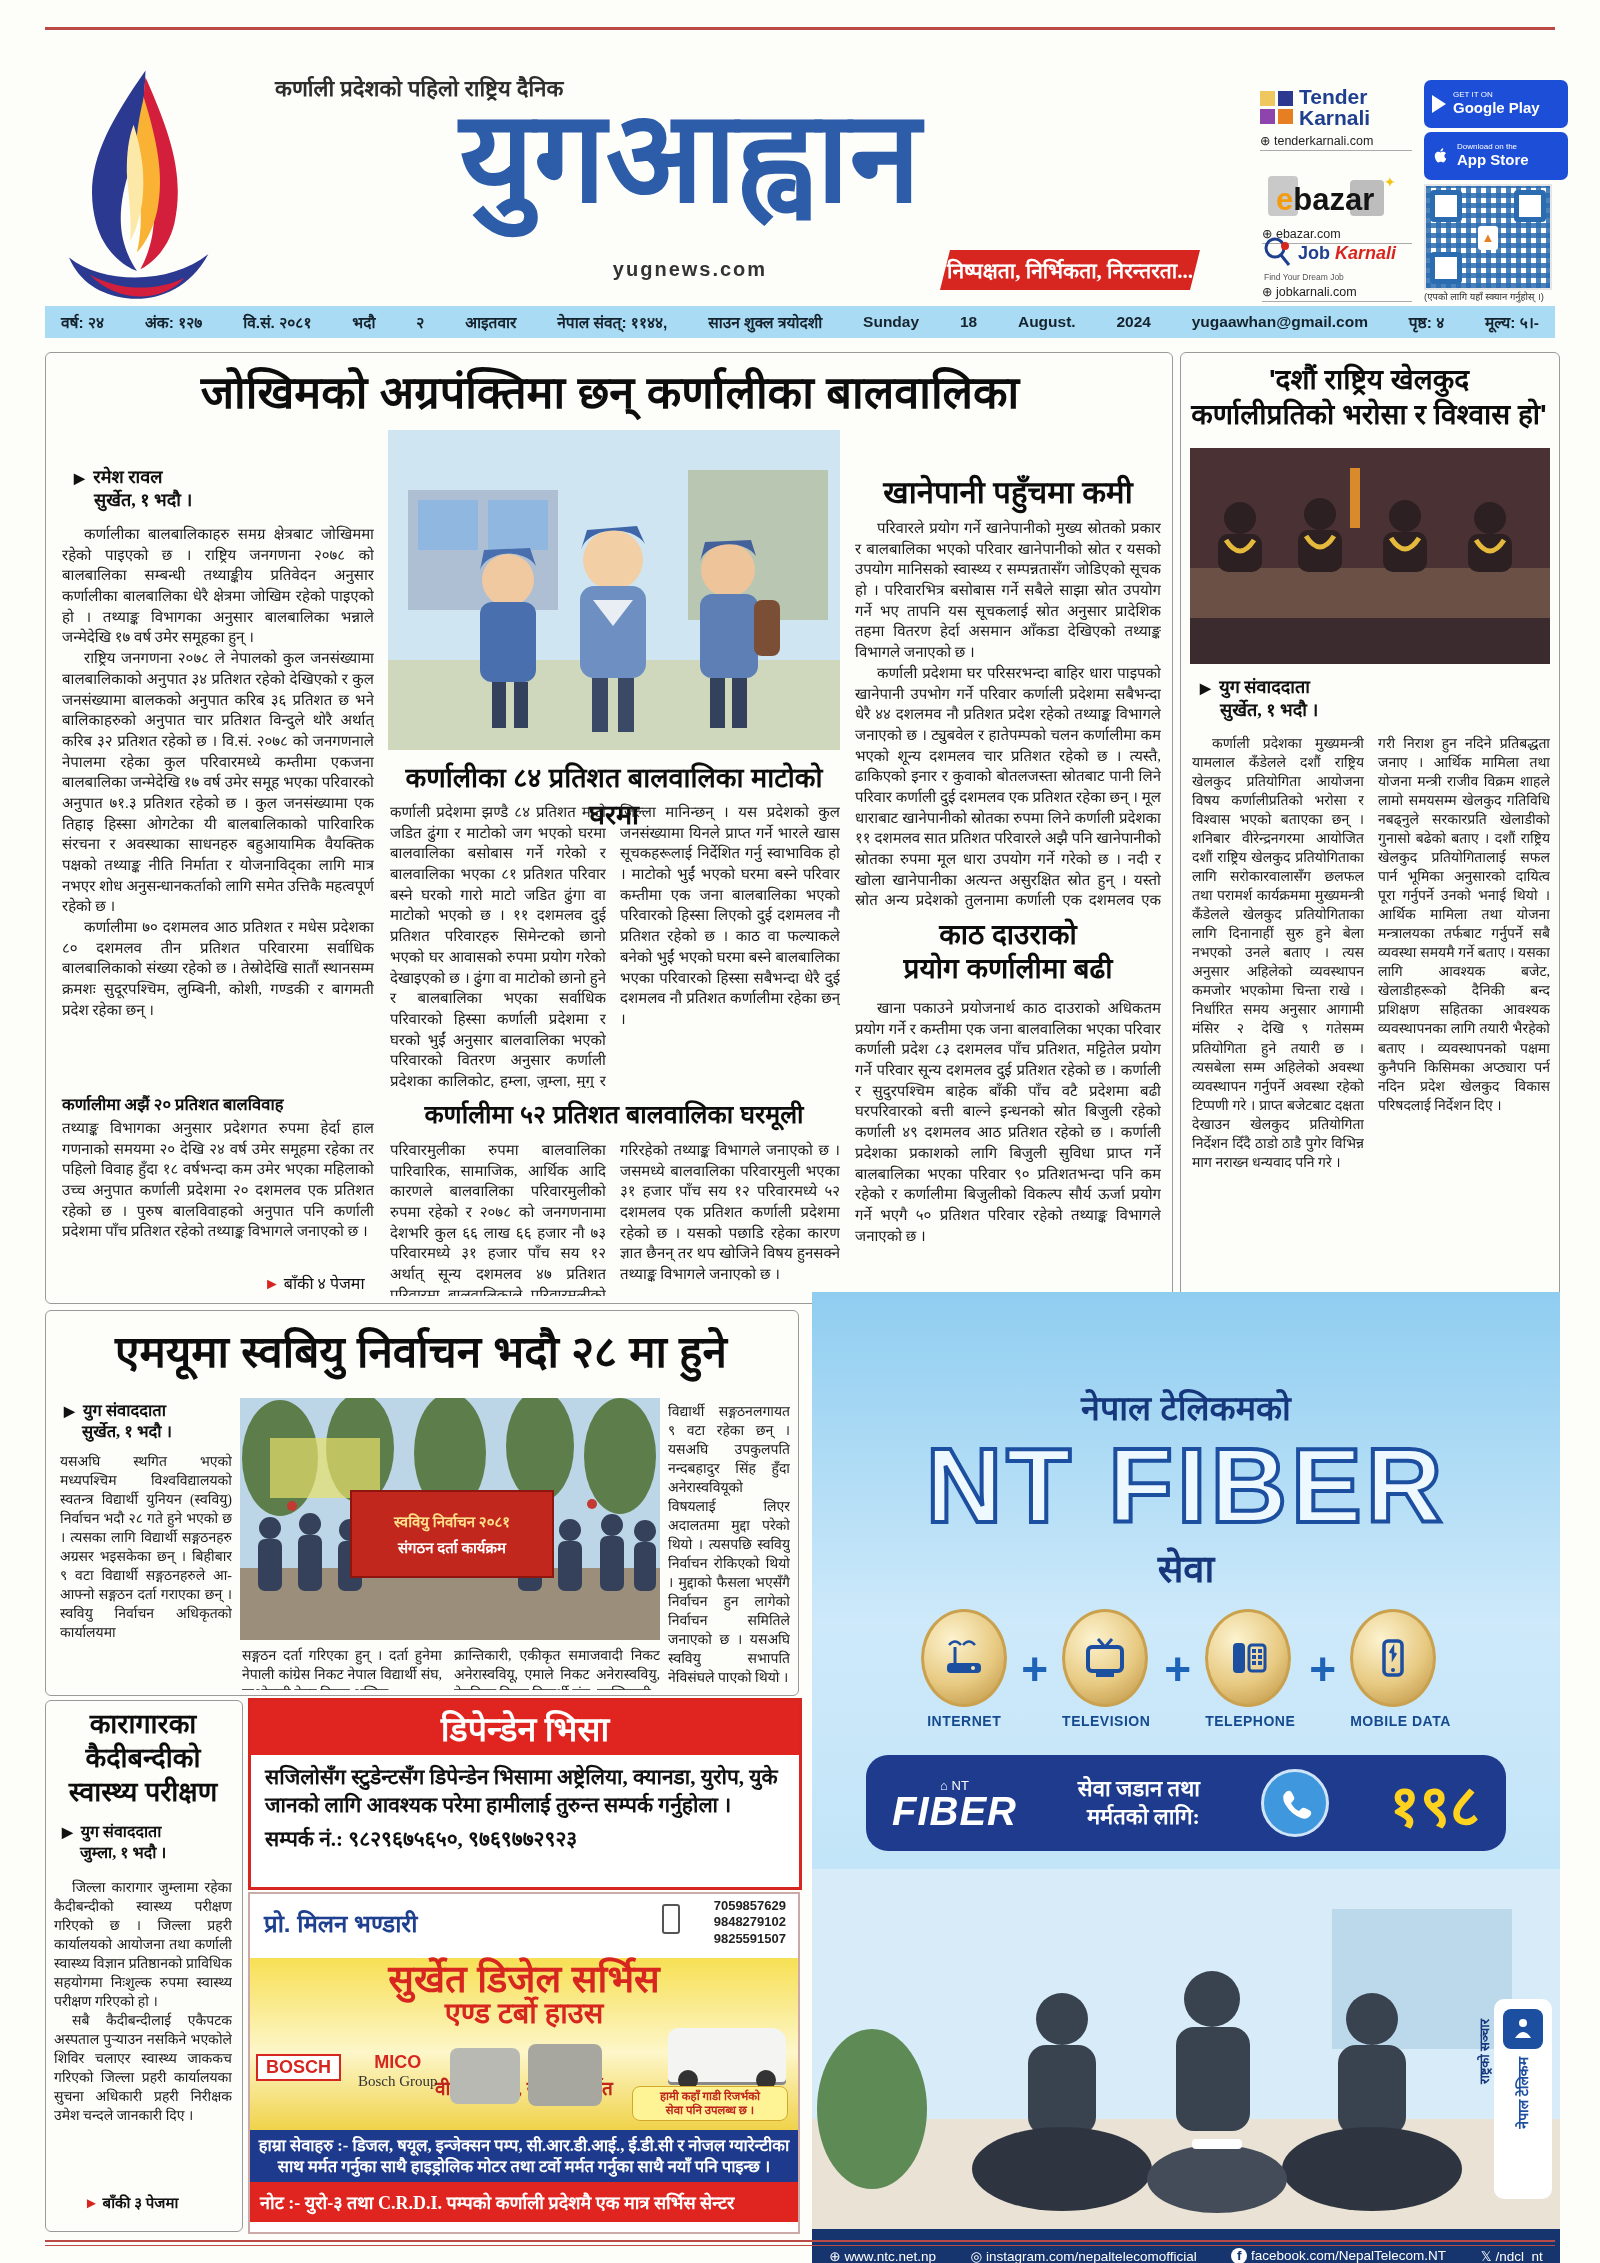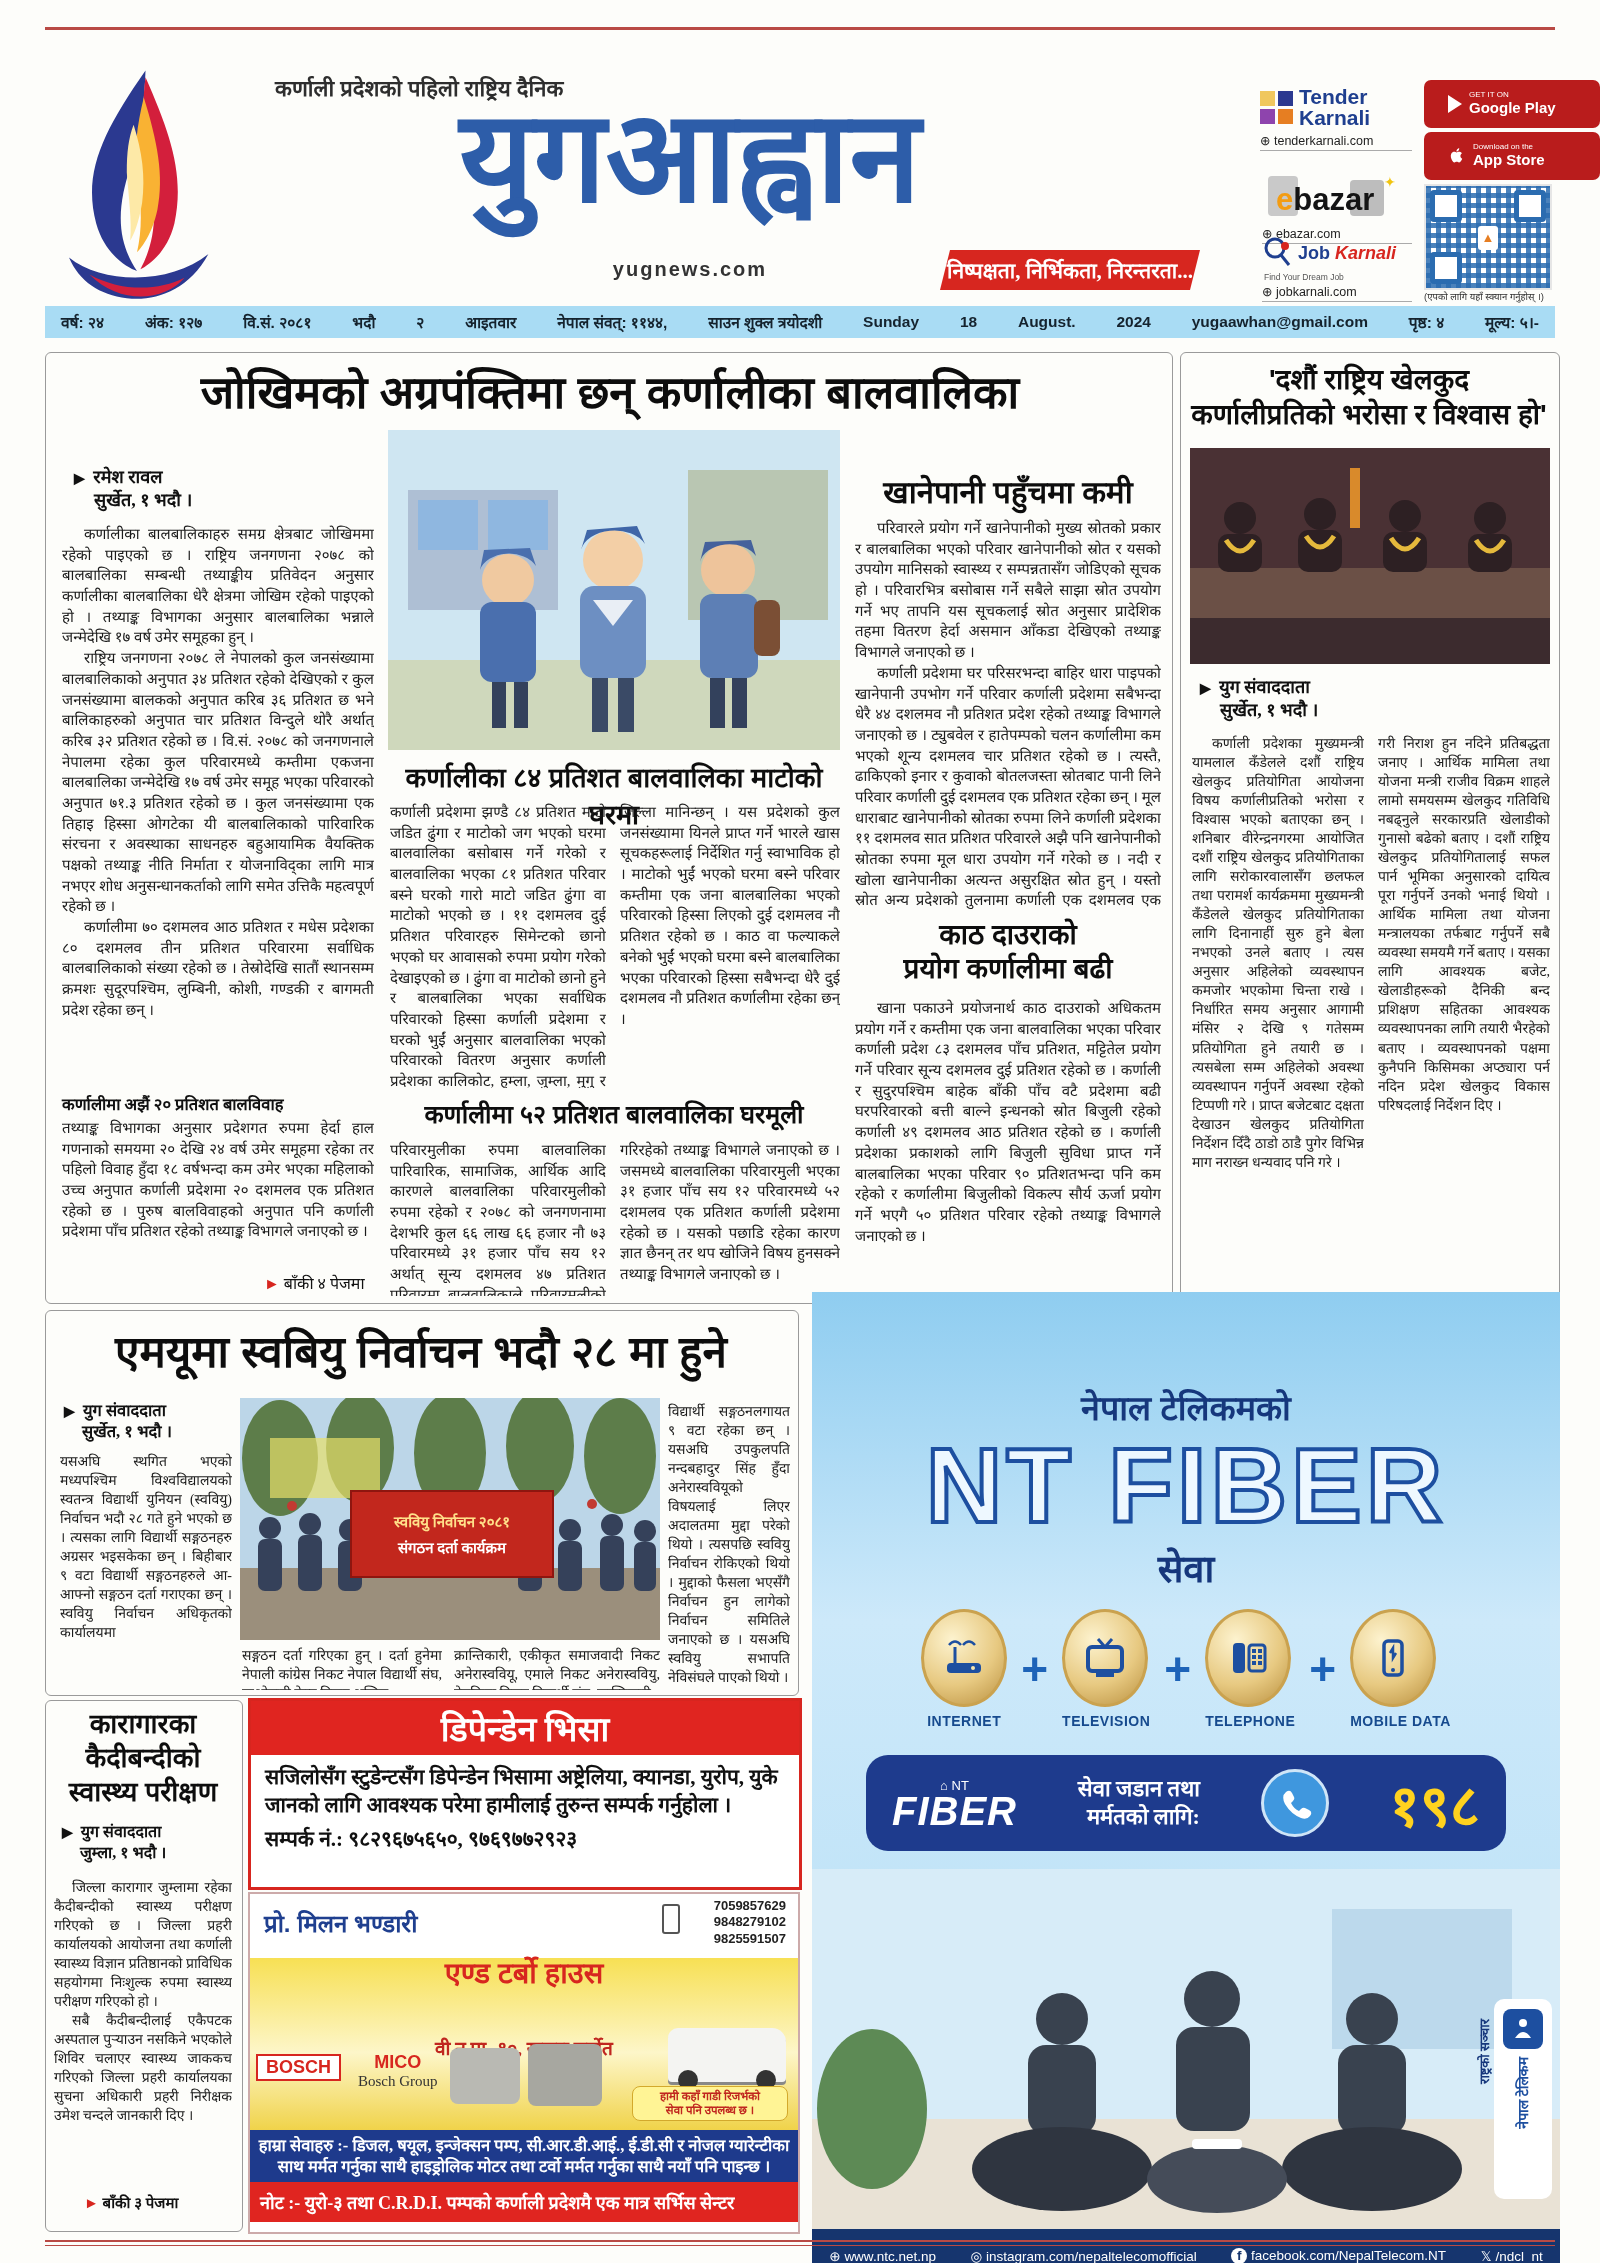--- a/index.html
+++ b/index.html
@@ -10,22 +10,22 @@
   .ctr{text-align:center;}
   .j{text-align:justify;text-justify:inter-word;}
   .clip{overflow:hidden;}
   .col{font-size:15px;line-height:1.38;color:#1b1b1b;}
   .colsm{font-size:14px;line-height:1.36;color:#1b1b1b;}
   .byline{font-weight:bold;font-size:18px;color:#111;line-height:1.3;}
   .byline .mk{color:#111;font-size:14px;margin-right:4px;}
   .hl{font-family:"Liberation Sans",sans-serif;font-weight:bold;color:#0d0d0d;}
   .rule{background:#b94a45;}
   .box{border:1.5px solid #9a9a9a;border-radius:6px;}
-  .badge{background:#b91c1c;border-radius:7px;color:#fff;display:flex;align-items:center;
-         padding:4px 24px;gap:7px;font-family:"Liberation Sans",sans-serif;}
+  .badge{background:#1d4ed8;border-radius:7px;color:#fff;display:flex;align-items:center;
+         padding:4px 8px;gap:7px;font-family:"Liberation Sans",sans-serif;}
   .badge .s1{font-size:8px;line-height:1.1;}
   .badge .s2{font-size:15px;font-weight:bold;line-height:1.1;}
   .urlline{font-size:12.5px;color:#222;border-bottom:1px solid #aaa;padding-bottom:2px;
            font-family:"Liberation Sans",sans-serif;}
   .qr{background:#fff;border:2px solid #e6e6e6;
       background-image:
         repeating-linear-gradient(0deg,rgba(43,108,176,.85) 0 5px,transparent 5px 10px),
         repeating-linear-gradient(90deg,rgba(43,108,176,.85) 0 5px,rgba(255,255,255,.92) 5px 10px);}
   .qr .eye{position:absolute;width:22px;height:22px;border:5px solid #2b6cb0;background:#fff;border-radius:4px;}
   .dateline{background:#a9dcf4;display:flex;align-items:center;justify-content:space-between;
@@ -346,20 +346,21 @@
     <div style="position:relative;height:64px;">
       <div class="abs sans" style="left:14px;top:12px;font-size:24px;font-weight:bold;color:#1f3f8f;">प्रो. मिलन भण्डारी</div>
       <div class="abs sans" style="right:12px;top:4px;font-size:13px;font-weight:bold;color:#222;line-height:1.25;text-align:right;">
         <div>7059857629</div>
         <div>9848279102</div>
         <div>9825591507</div>
       </div>
       <div class="abs" style="right:118px;top:10px;width:14px;height:26px;border:2px solid #555;border-radius:3px;"></div>
     </div>
     <div style="position:relative;height:172px;background:linear-gradient(180deg,#f7e054,#fdf6c9 55%,#f0d34a);">
+      <div class="ctr" style="padding-top:2px;font-weight:900;font-size:38px;color:#d7261f;font-family:'Liberation Sans',sans-serif;line-height:1.0;">सुर्खेत डिजेल सर्भिस</div>
       <div class="ctr" style="font-weight:900;font-size:29px;color:#d7261f;font-family:'Liberation Sans',sans-serif;line-height:1.05;">एण्ड टर्बो हाउस</div>
       <div class="ctr" style="font-weight:bold;font-size:19px;color:#c0261f;margin-top:47px;">वी.न.पा.-१०, खजुरा सुर्खेत</div>
       <div class="abs" style="left:6px;top:96px;background:#fff;border:2px solid #d7261f;padding:1px 8px;font-weight:900;font-size:18px;color:#d7261f;font-family:'Liberation Sans',sans-serif;">BOSCH</div>
       <div class="abs" style="left:108px;top:94px;text-align:center;">
         <div style="font-weight:900;font-size:18px;color:#d7261f;font-family:'Liberation Sans',sans-serif;">MICO</div>
         <div style="font-size:15px;color:#333;">Bosch Group</div>
       </div>
       <div class="abs" style="left:200px;top:90px;width:70px;height:56px;background:#b9b9b3;border-radius:8px;"></div>
       <div class="abs" style="left:278px;top:86px;width:74px;height:62px;background:#a7a7a0;border-radius:8px;"></div>
       <div class="abs" style="right:12px;top:70px;width:118px;height:54px;background:#f4f4f2;border-radius:10px 14px 4px 4px;box-shadow:0 3px 0 #888;">

